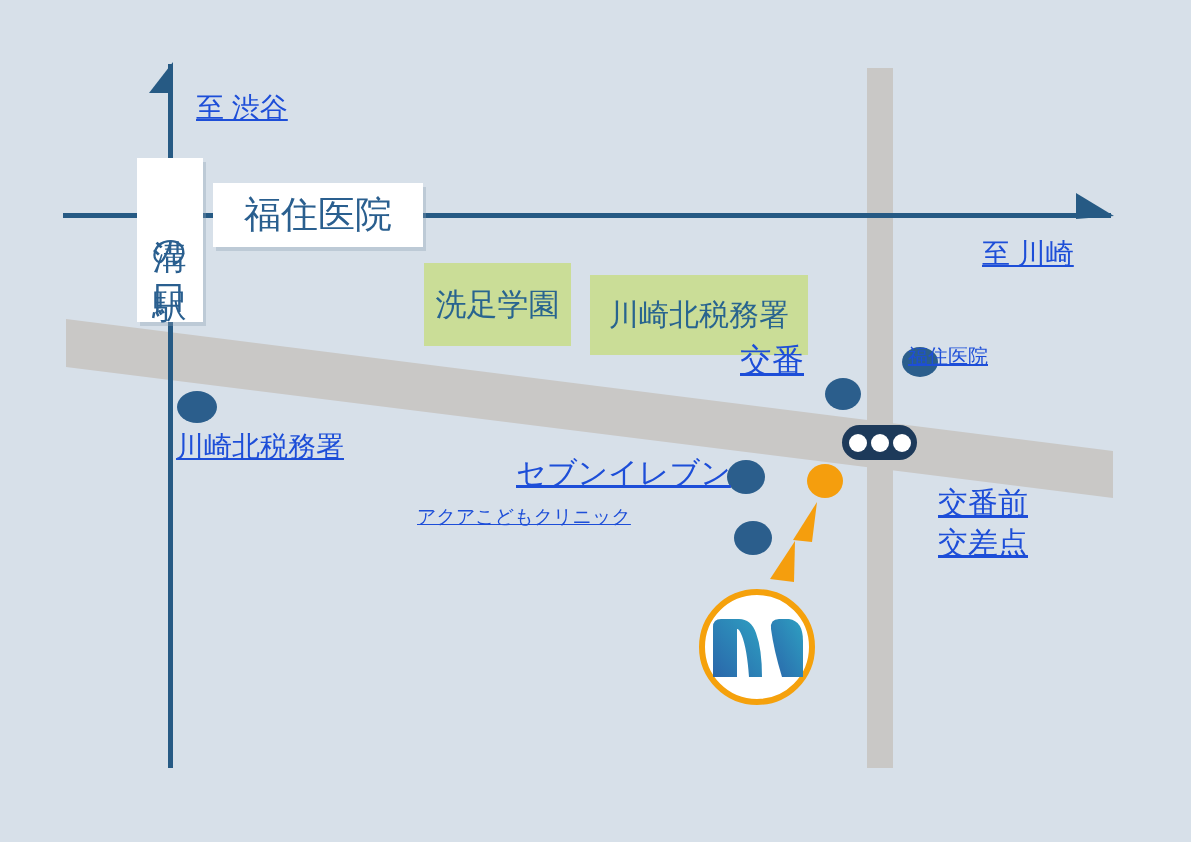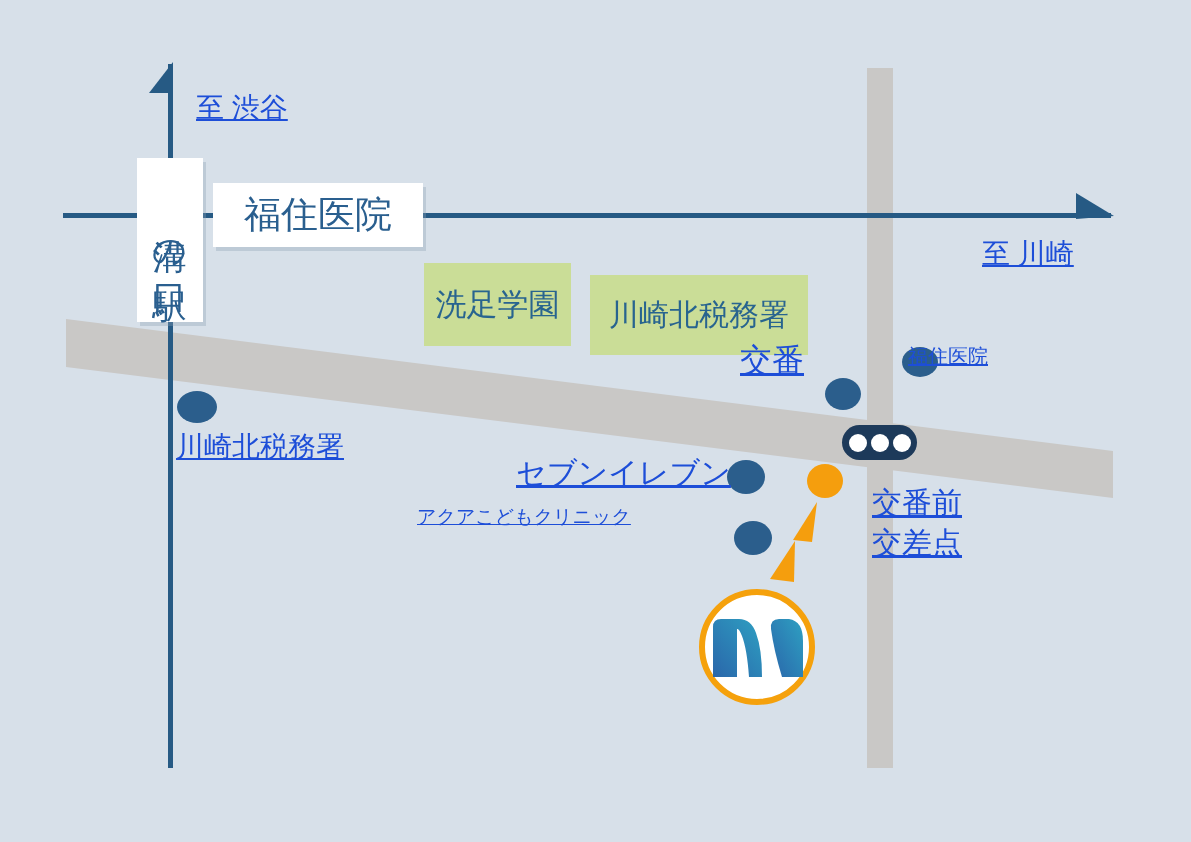--- a/index.html
+++ b/index.html
@@ -114,18 +114,18 @@
   <div class="label" style="left:740px;top:342px;font-size:32px;">交番</div>
 
   <div class="label" style="left:908px;top:345px;font-size:20px;">福住医院</div>
 
   <div class="label" style="left:176px;top:431px;font-size:28px;">川崎北税務署</div>
 
   <div class="label" style="left:496px;top:456px;font-size:30px;margin-left:20px;">セブンイレブン</div>
 
   <div class="label" style="left:417px;top:506px;font-size:19px;">アクアこどもクリニック</div>
 
-  <div class="label" style="left:872px;top:483px;font-size:30px;line-height:40px;">
+  <div class="label" style="left:938px;top:483px;font-size:30px;line-height:40px;">
     <div>交番前</div>
     <div>交差点</div>
   </div>
 
 </div>
 
 </body></html>

